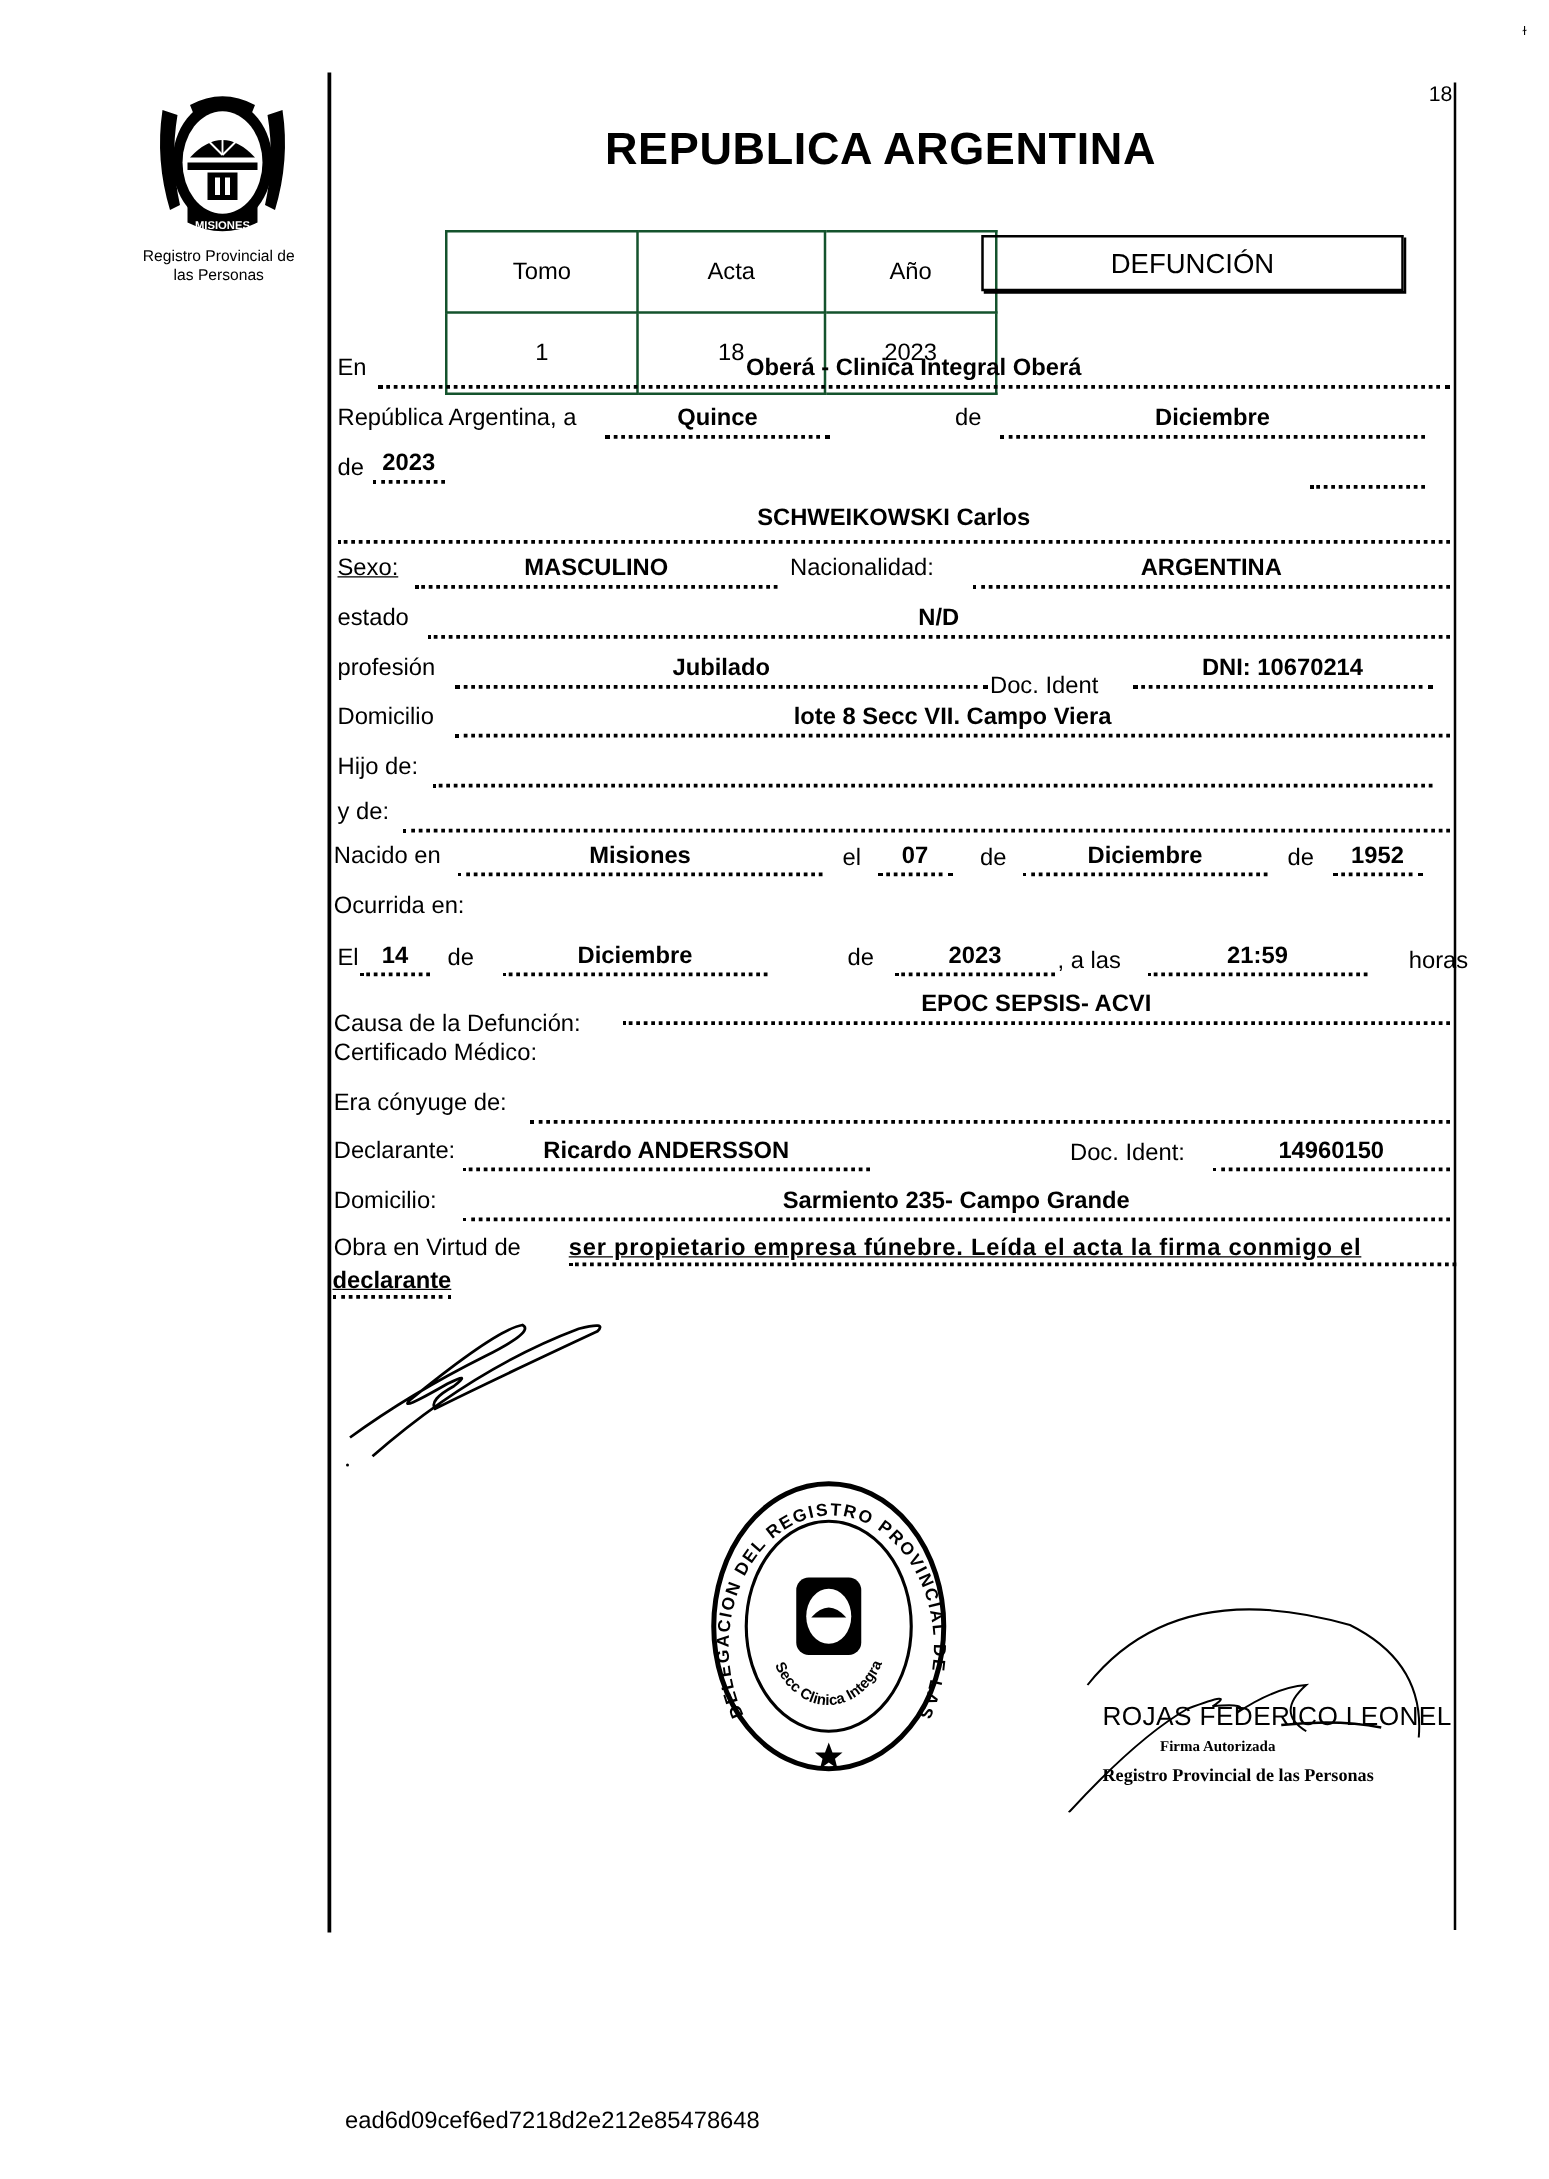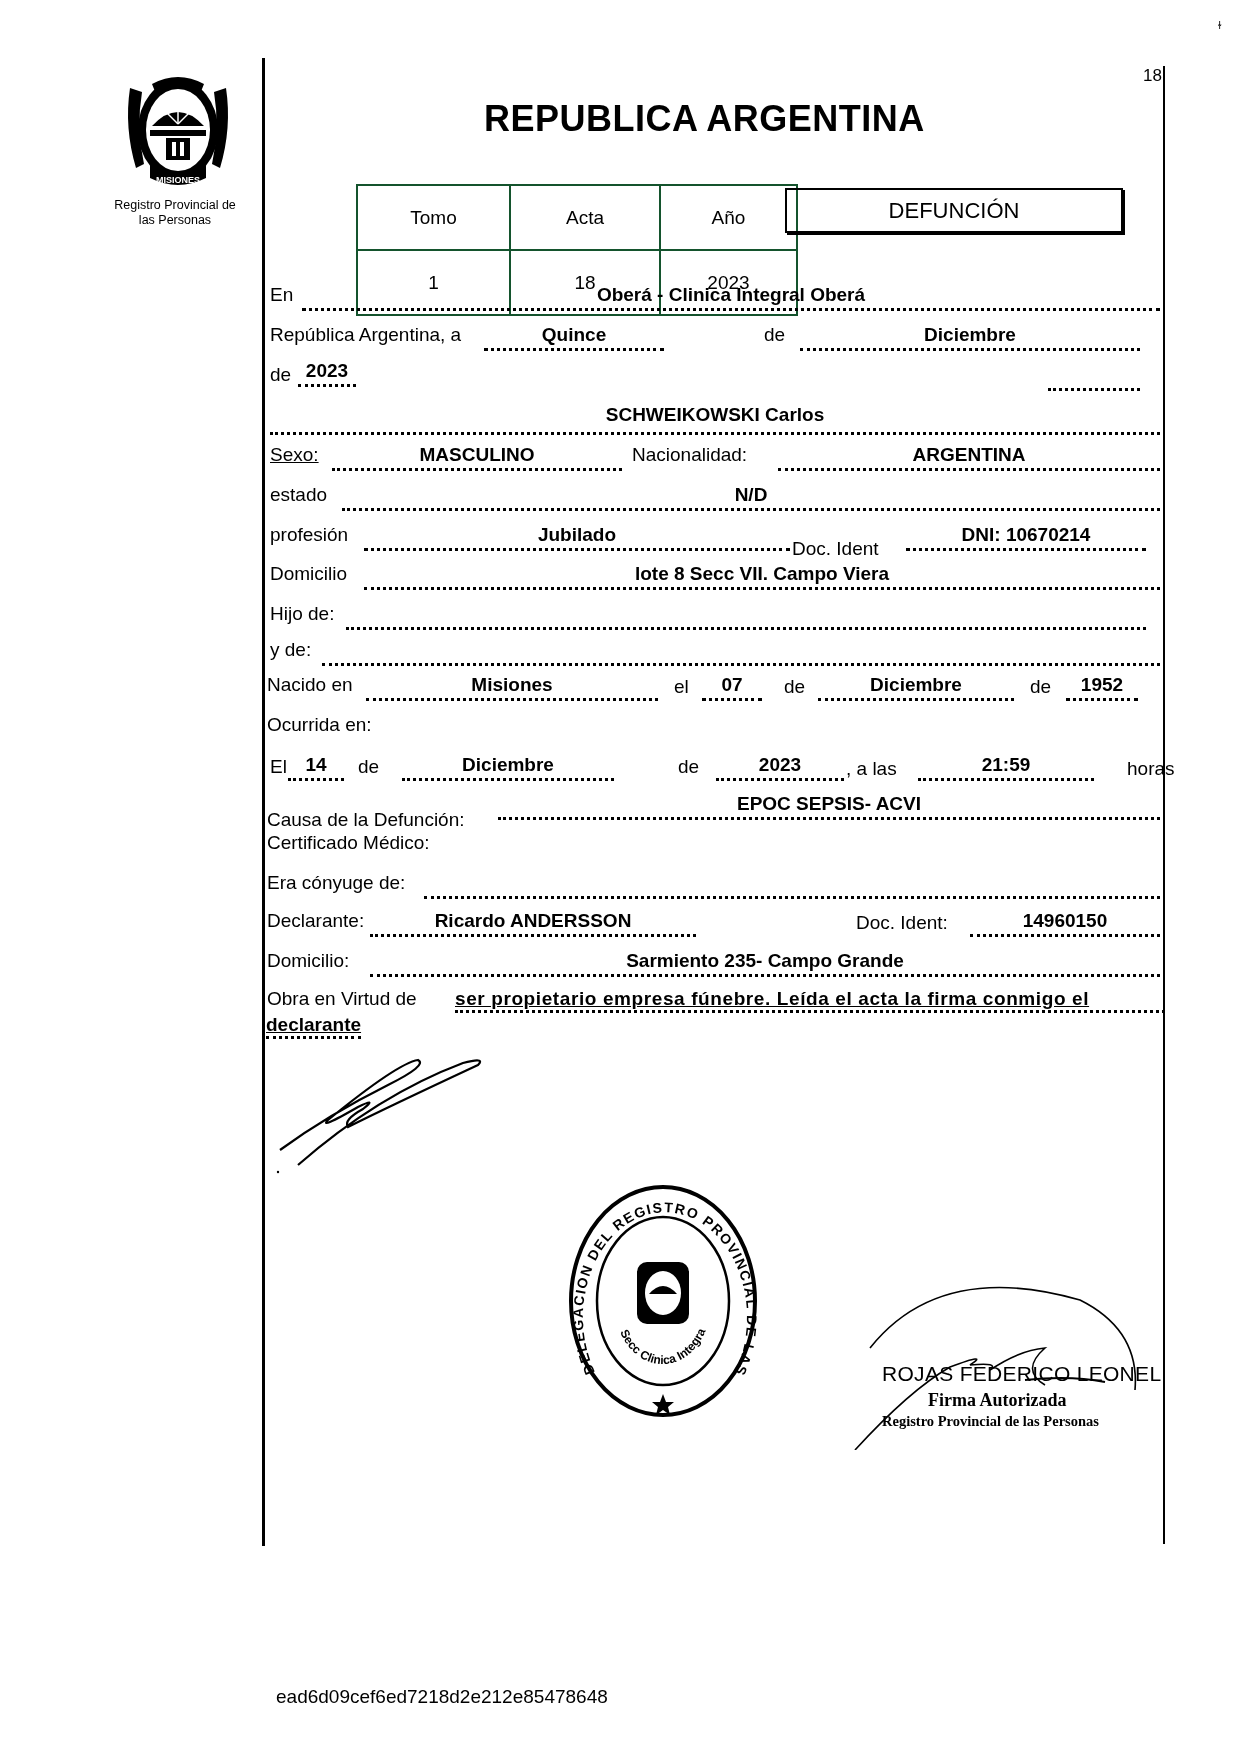--- a/index.html
+++ b/index.html
@@ -20,21 +20,21 @@
   .type-box { left:785px; top:188px; width:334px; height:41px; border:2px solid #000; box-shadow:2px 2px 0 #000;
               text-align:center; line-height:41px; font-size:22px; }
   .row { position:absolute; font-size:19px; height:28px; }
   .lbl { position:absolute; white-space:nowrap; }
   .fill { position:absolute; border-bottom:3px dotted #000; height:24px; text-align:center; font-weight:bold; white-space:nowrap; }
   .plain-fill { position:absolute; white-space:nowrap; font-weight:bold; }
   .sig-decl { left:268px; top:1035px; width:220px; height:140px; }
   .stamp { left:565px; top:1182px; width:195px; height:238px; }
   .sig-officer { left:850px; top:1270px; width:300px; height:180px; }
   .off-name { left:882px; top:1362px; font-size:21px; letter-spacing:0.3px; }
-  .off-title { left:928px; top:1390px; font-size:18px; font-family:"Liberation Serif", serif; font-weight:bold; }
+  .off-title { left:928px; top:1390px; font-size:12px; font-family:"Liberation Serif", serif; font-weight:bold; }
   .off-reg { left:882px; top:1413px; font-size:14.5px; font-family:"Liberation Serif", serif; font-weight:bold; }
   .hash { left:276px; top:1686px; font-size:19px; }
 </style>
 </head>
 <body>
 
 <div class="abs vline-left"></div>
 <div class="abs vline-right"></div>
 <div class="abs corner-mark">ɫ</div>
 <div class="abs page-num">18</div>

